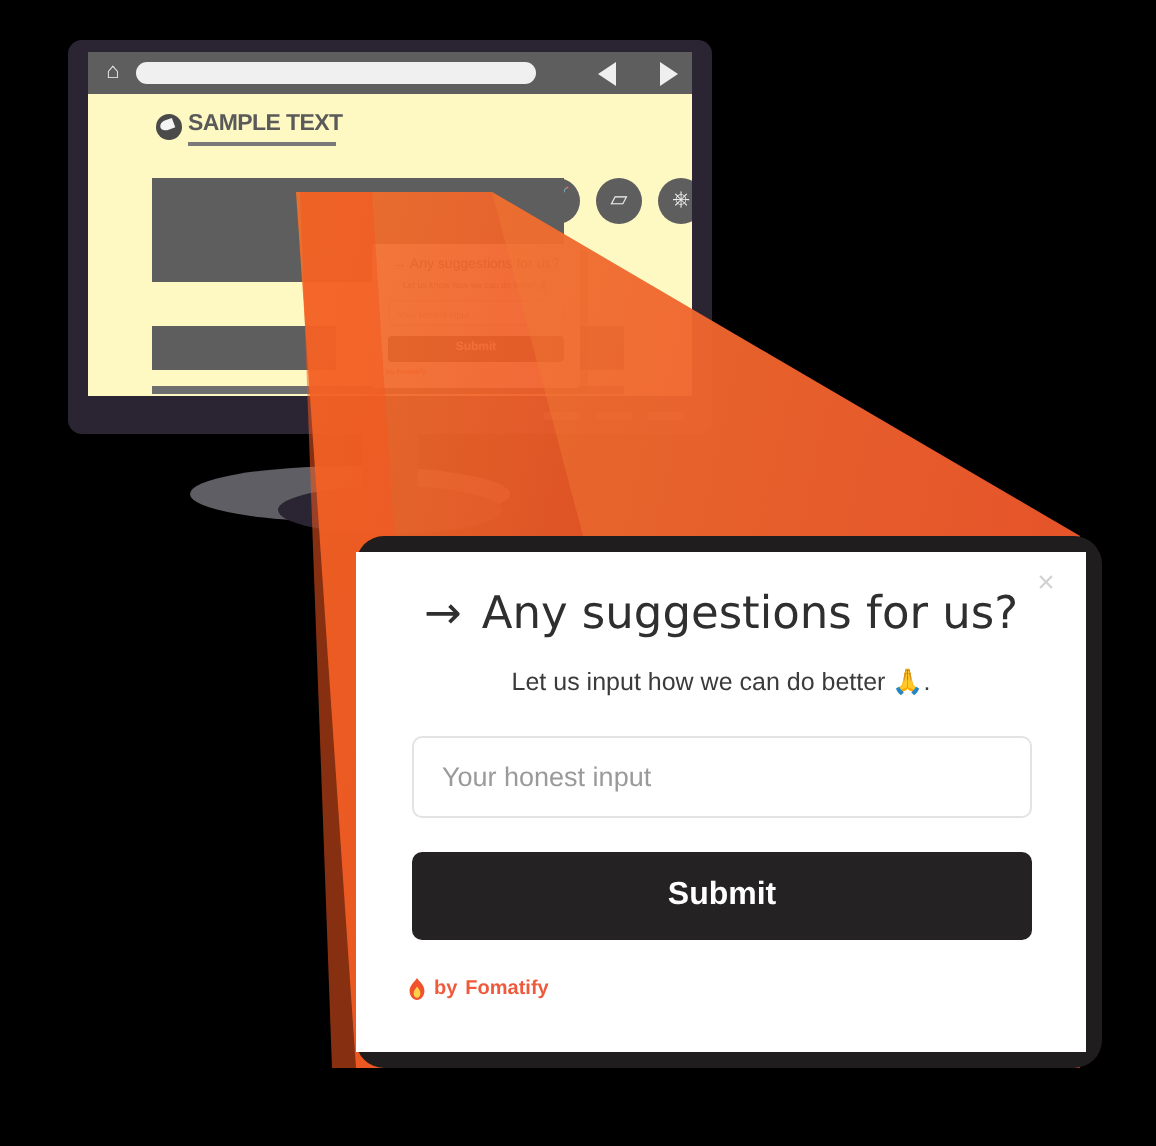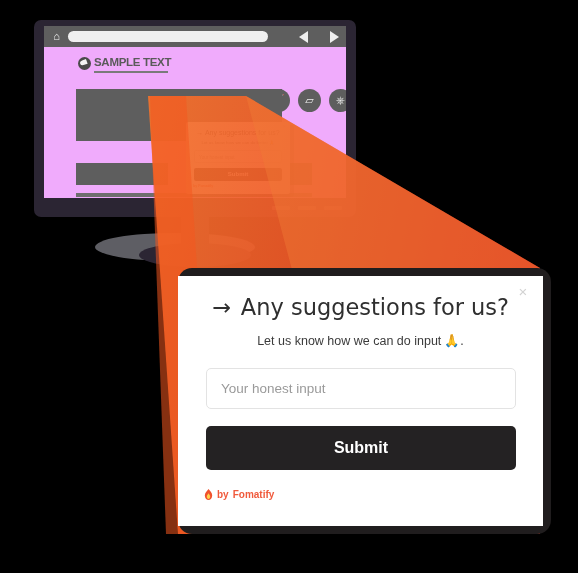--- a/index.html
+++ b/index.html
@@ -33,21 +33,21 @@
   }
   .nav-arrows{position:absolute;right:7px;top:4px;width:40px;height:14px;}
   .arrow{
     position:absolute;top:1px;width:0;height:0;
     border-top:6px solid transparent;border-bottom:6px solid transparent;
   }
   .arrow.left{left:0;border-right:9px solid #efefef;}
   .arrow.right{right:0;border-left:9px solid #efefef;}
 
   
-  .site{position:absolute;left:0;top:21px;width:302px;height:151px;background:#f0abfc;}
+  .site{position:absolute;left:0;top:21px;width:302px;height:151px;background:#fef9c3;}
   .logo-row{position:absolute;left:0;top:0;width:302px;height:34px;}
   .logo-mark{
     position:absolute;left:34px;top:10px;width:13px;height:13px;border-radius:50%;
     background:#4a4a4a;
   }
   .logo-mark:after{
     content:"";position:absolute;left:2px;top:3px;width:7px;height:5px;
     background:#f4f4f4;border-radius:50% 0 0 50%;transform:rotate(-20deg);
   }
   .logo-text{
@@ -249,21 +249,21 @@
 
   <div class="card-dark"></div>
 
   <div class="modal">
     <div class="modal-close">×</div>
 
     <div class="modal-title">
       <span class="title-arrow">→</span><span>Any suggestions for us?</span>
     </div>
 
-    <div class="modal-sub">Let us know how we can do input 🙏.</div>
+    <div class="modal-sub">Let us input how we can do better 🙏.</div>
 
     <input class="modal-input" type="text" placeholder="Your honest input" style="">
 
     <button class="modal-submit">Submit</button>
 
     <div class="brand">
       <svg class="flame" viewBox="0 0 9 11">
         <path d="M4.5 0 C6.2 2.3 8.2 3.6 8.2 6.4 C8.2 9 6.5 11 4.5 11 C2.5 11 0.8 9 0.8 6.4 C0.8 3.9 2.6 2.7 4.5 0 Z" fill="#f0522e"></path>
         <path d="M4.5 4.2 C5.4 5.5 6.2 6.2 6.2 7.6 C6.2 9 5.4 9.9 4.5 9.9 C3.6 9.9 2.8 9 2.8 7.6 C2.8 6.3 3.7 5.6 4.5 4.2 Z" fill="#ffd24a"></path>
       </svg>

